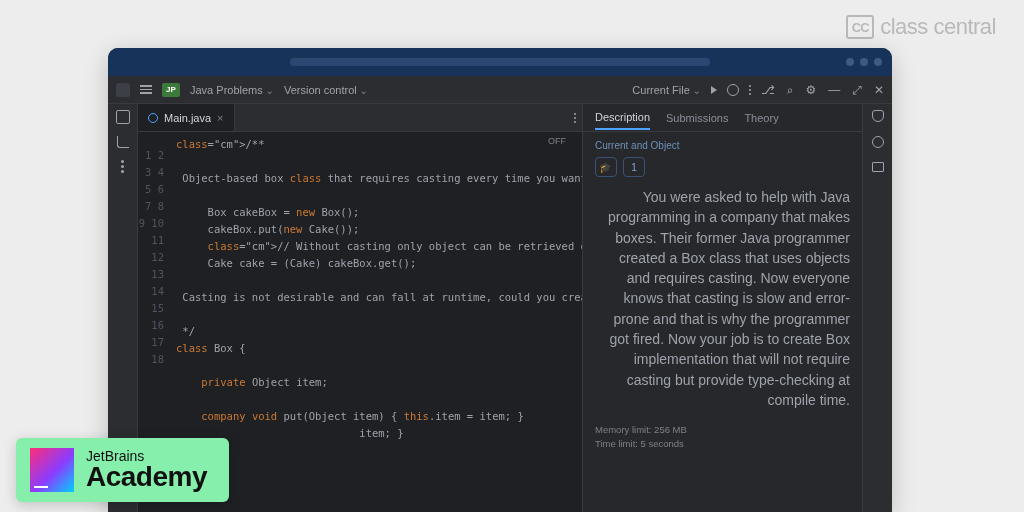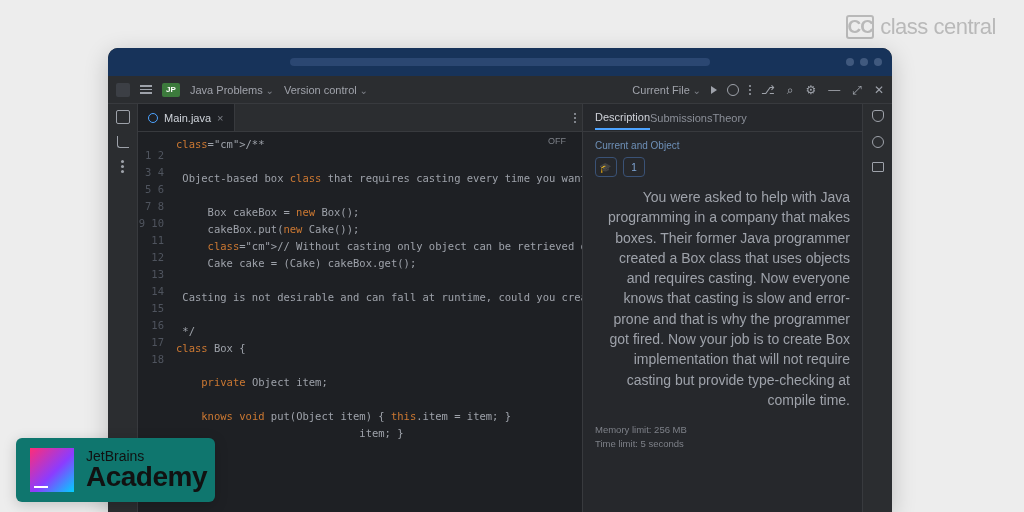--- a/index.html
+++ b/index.html
@@ -11,21 +11,21 @@
     overflow: hidden;
     position: relative;
   }
   .cc-logo {
     position: absolute; top: 14px; right: 28px;
     display: flex; align-items: center; gap: 6px;
     color: #b9b9b9;
   }
   .cc-box {
     width: 28px; height: 24px; border: 2px solid #b9b9b9; border-radius: 3px;
-    font-size: 19px; font-weight: 800; color: #b9b9b9;
+    font-size: 13px; font-weight: 800; color: #b9b9b9;
     display:flex;align-items:center;justify-content:center;letter-spacing:-1px;
   }
   .cc-text { font-size: 22px; font-weight: 400; letter-spacing: -0.5px; }
 
   .window {
     position: absolute; top: 48px; left: 108px; width: 784px; height: 464px;
     background: #1f2126; border-radius: 10px 10px 0 0; overflow: hidden;
     box-shadow: 0 6px 24px rgba(0,0,0,.2);
     color: #abb2bf;
   }
@@ -71,39 +71,39 @@
   .file-tab .dot{ width:10px;height:10px;border:1.5px solid #4da3ff;border-radius:50%;}
   .file-tab .x{ color:#7d8088; font-size:11px;}
   .tabs-row .grow{flex:1;}
   .code-area { display:flex; flex:1; overflow:hidden; position:relative;}
   .linenos { width:32px; background:#1e2024; color:#4f545e; font-family:ui-monospace,Menlo,Consolas,monospace; font-size:10.5px; text-align:right; padding:4px 6px 0 0; line-height:17px;margin-top:11px;}
   .code { flex:1; font-family:ui-monospace,Menlo,Consolas,monospace; font-size:10.5px; line-height:17px; padding:4px 6px 0 6px; color:#9ea2aa; white-space:pre; overflow:hidden;}
   .kw { color:#cc7832; }
   .off-badge { position:absolute; top:4px; right:16px; font-size:9px; color:#7d8088;}
   
   .right-pane { width:280px; background:#26282c; border-left:1px solid #383a3e; display:flex; flex-direction:column;}
-  .right-tabs { height:28px; display:flex; align-items:center; padding:0 12px; font-size:11px; color:#8b8f98; border-bottom:1px solid #383a3e;}
+  .right-tabs { height:28px; display:flex; align-items:center; gap:16px; padding:0 12px; font-size:11px; color:#8b8f98; border-bottom:1px solid #383a3e;}
   .right-tabs .active{ color:#d0d3da; border-bottom:2px solid #4da3ff; padding-bottom:5px; margin-bottom:-6px;}
   .breadcrumb { padding:8px 12px 6px; font-size:10px; color:#6e90b8;}
   .pills { display:flex; gap:6px; padding:0 12px 10px;}
   .pill { width:22px;height:20px;border:1px solid #3a5276;border-radius:4px;display:flex;align-items:center;justify-content:center;color:#7fa6d6;font-size:10px;}
   .task-title{ padding:4px 12px 8px; font-size:13px; font-weight:700; color:#e6e8ec;}
   .task-body{ padding:0 12px; font-size:14px; line-height:1.45; color:#9ea2aa;text-align:right;}
   .limits { padding:14px 12px; font-size:9.5px; color:#7d8088; display:flex;flex-direction:column;gap:3px;}
   .gutter-r { width:30px; background:#2b2d30; border-left:1px solid #383a3e;
     display:flex;flex-direction:column;align-items:center;padding-top:6px;gap:14px;}
   .gutter-r .bell{ width:12px;height:12px;border:1.5px solid #9ea2aa;border-radius:3px 3px 6px 6px;}
   .gutter-r .loop{ width:12px;height:12px;border:1.5px solid #9ea2aa;border-radius:50%;}
   .gutter-r .book{ width:12px;height:10px;border:1.5px solid #9ea2aa;border-radius:1px;}
 
   
   .jb-badge {
-    position:absolute; left:16px; bottom:10px; background:#0f766e; border-radius:6px;
+    position:absolute; left:16px; bottom:10px; background:#86efac; border-radius:6px;
     box-shadow: 0 3px 14px rgba(0,0,0,.18);
-    display:flex; align-items:center; gap:12px; padding:10px 8px 10px 14px;margin-top:32px;
+    display:flex; align-items:center; gap:12px; padding:10px 22px 10px 14px;margin-top:32px;
   }
   .jb-logo { width:44px; height:44px; position:relative;
     background: linear-gradient(135deg,#ff2d76 0%, #8b3cff 55%, #00d0ff 100%);
   }
   .jb-logo::after{ content:""; position:absolute; left:4px; bottom:4px; width:14px; height:2px; background:#fff;}
   .jb-text { display:flex; flex-direction:column; line-height:1; color:#111;}
   .jb-text .a{ font-size:14px; font-weight:500;}
   .jb-text .b{ font-size:28px; font-weight:800; letter-spacing:-0.5px;}
 </style>
 </head>
@@ -207,21 +207,21 @@
      <span <span="" class="kw">class</span>="cm"&gt;// Without casting only object can be retrieved out of the box
      Cake cake = (Cake) cakeBox.get();
 
  Casting is not desirable and can fall at runtime, could you create more... generic solution?
 
  */
 <span class="kw">class</span> Box {
 
     <span class="kw">private</span> Object item;
 
-    <span class="kw">knows</span> <span class="kw">void</span> put(Object item) { <span class="kw">this</span>.item = item; }
+    <span class="kw">company</span> <span class="kw">void</span> put(Object item) { <span class="kw">this</span>.item = item; }
                              item; }</pre>
       </div>
     </div>
 
     <div class="right-pane">
       <div class="right-tabs">
         <span class="active">Description</span>
         <span>Submissions</span>
         <span>Theory</span>
       </div>

